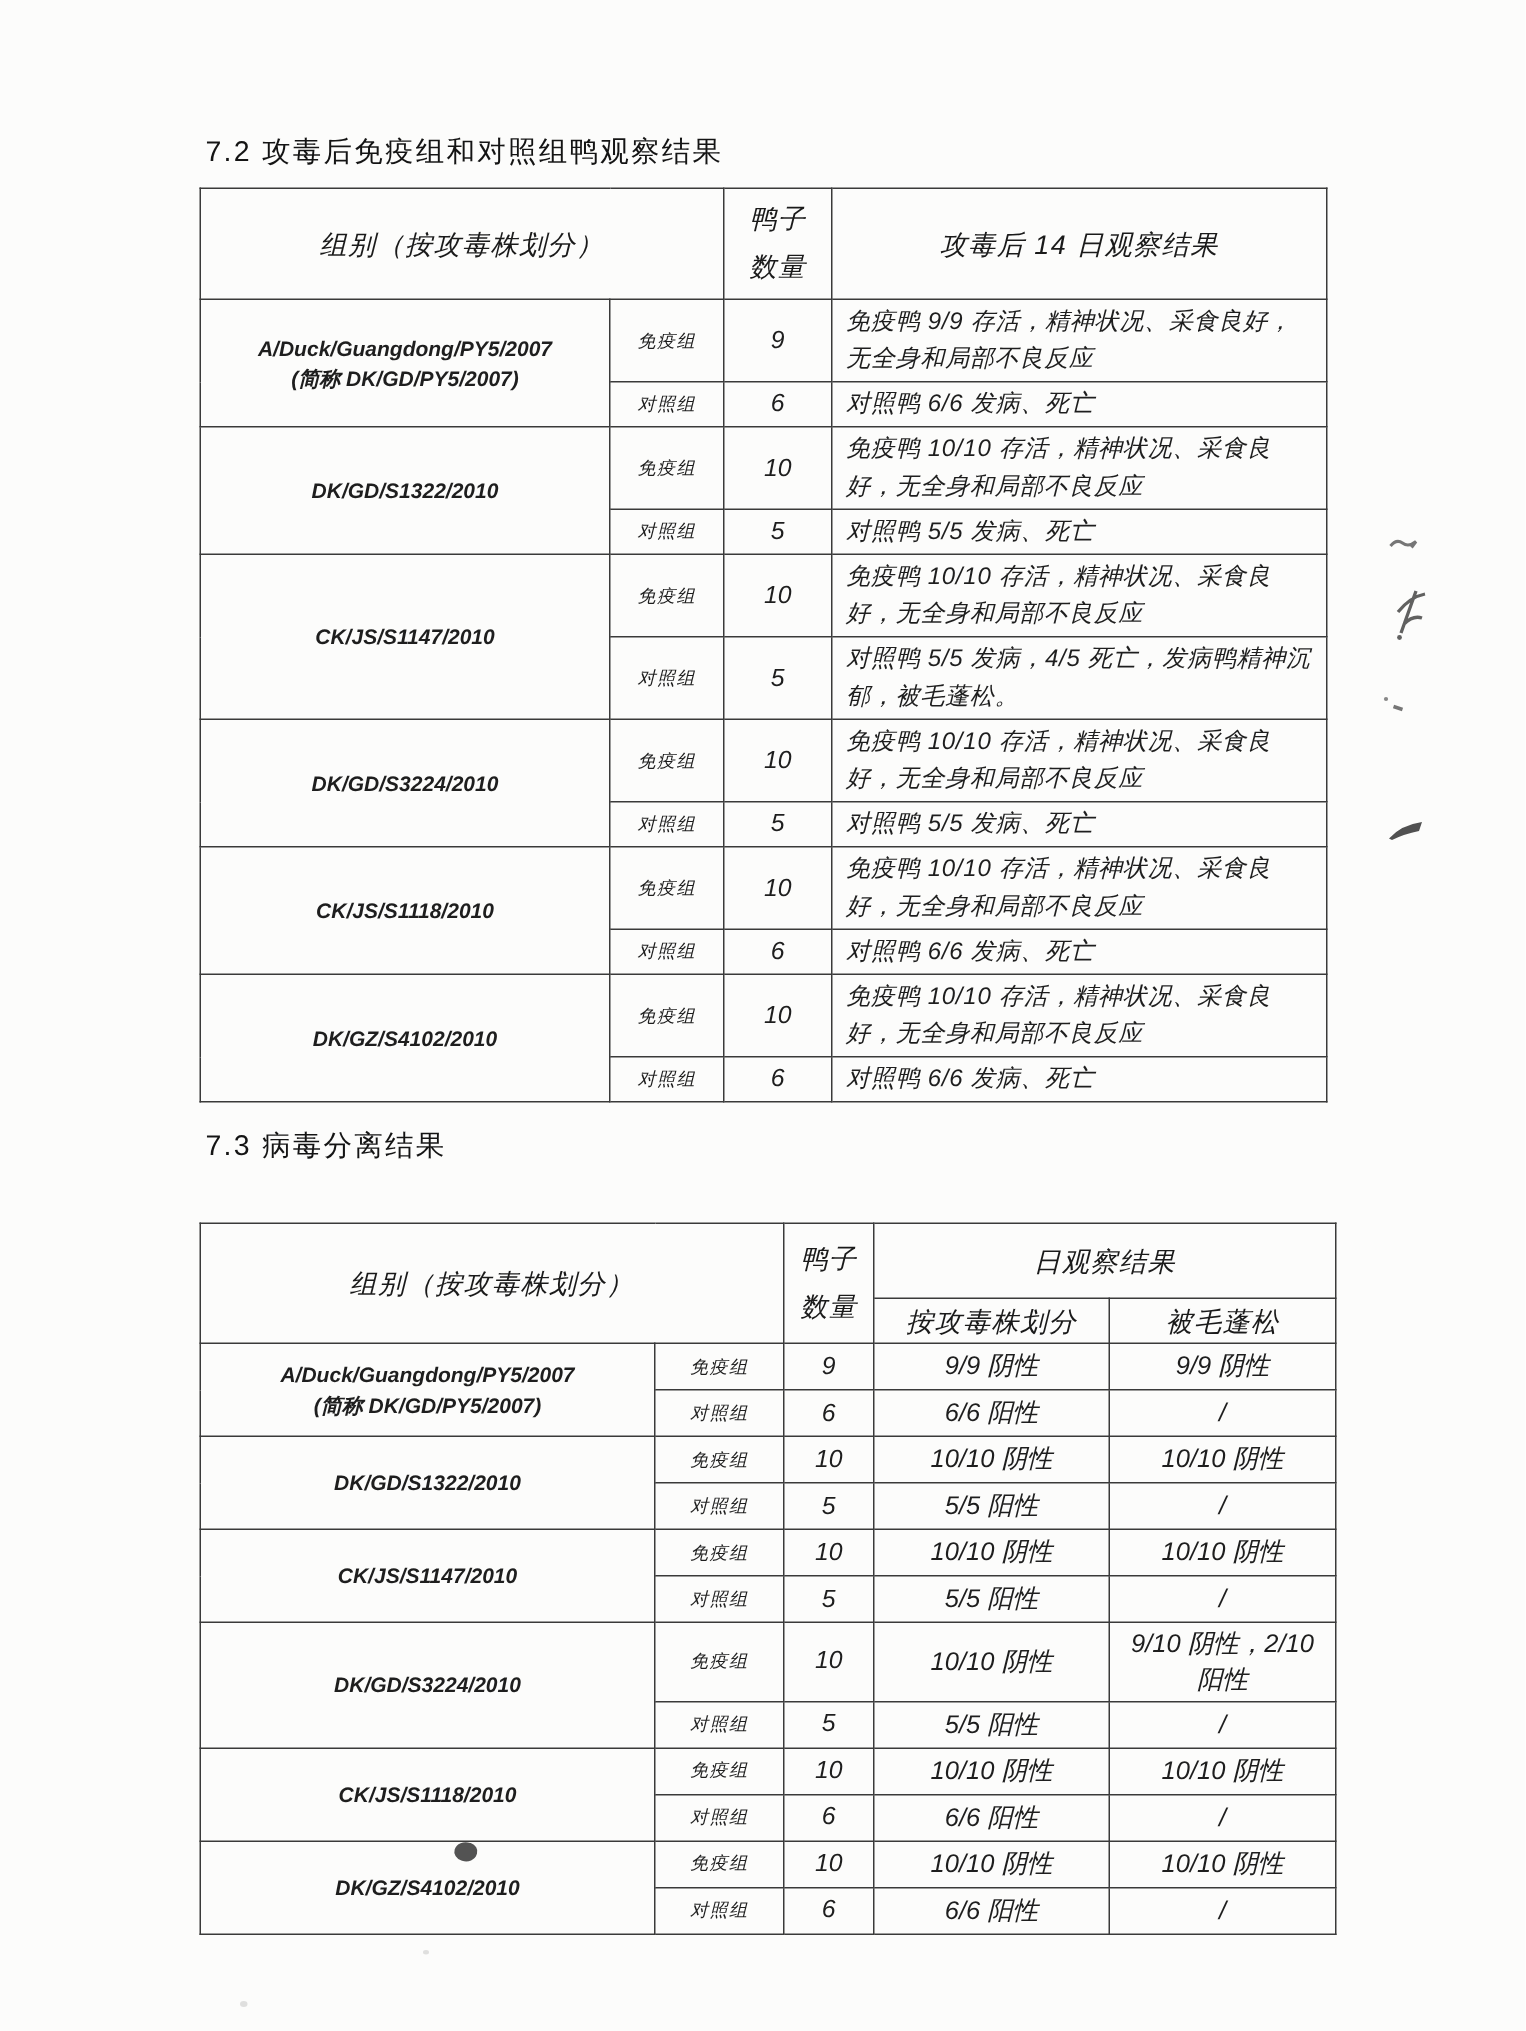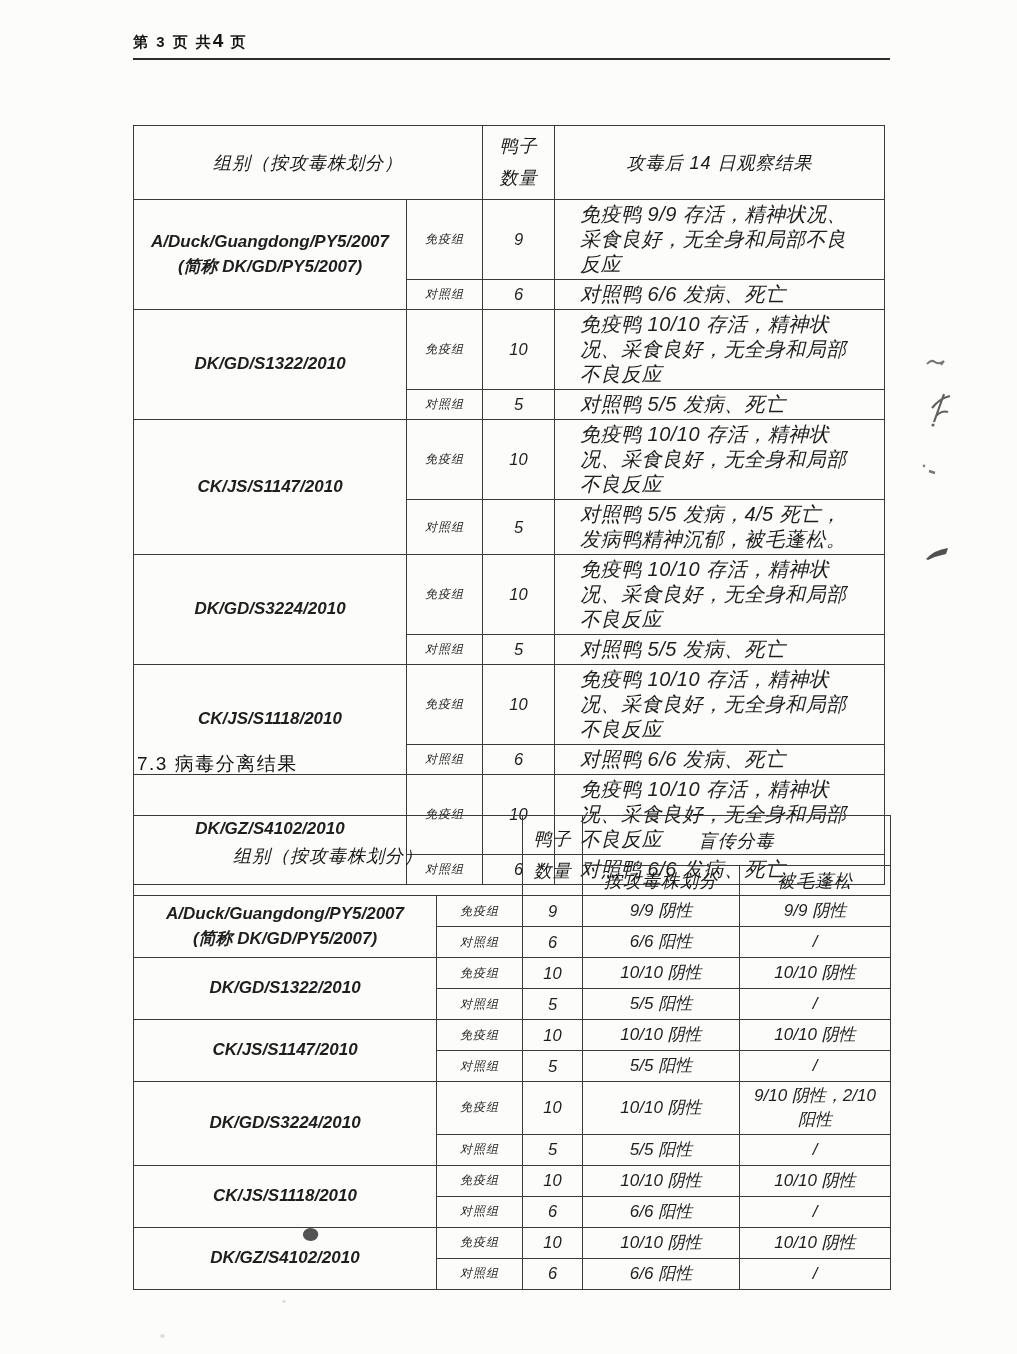--- a/index.html
+++ b/index.html
@@ -30,45 +30,43 @@
     overflow:hidden;
   }
   th { font-size:18px; letter-spacing:1px; color:#1a1a1a; }
   .t1 thead tr { height:74px; }
   .t2 tr.h1 { height:50px; }
   .t2 tr.h2 { height:30px; }
   .t1 tr.row-immune { height:52px; }
   .t1 tr.row-control { height:29px; }
   .t2 tr.row-immune, .t2 tr.row-control { height:31px; }
   .count-header div { line-height:1.75; }
-  .strain-cell { font-size:17px; font-weight:600; letter-spacing:0; line-height:1.45; }
+  .strain-cell { font-size:14px; font-weight:600; letter-spacing:0; line-height:1.45; }
   .group-cell { font-size:12px; letter-spacing:1px; }
   .count-cell { font-size:16.5px; }
   .result-cell {
-    text-align:left; font-size:20px; line-height:25px;
-    padding:2px 25px; letter-spacing:0.5px;
+    text-align:left; font-size:16px; line-height:25px;
+    padding:2px 9px; letter-spacing:0.5px;
   }
   .val-cell { font-size:17px; line-height:1.4; }
   .ink-mark { position:absolute; pointer-events:none; }
   .blot {
     position:absolute; left:303px; top:1228px; width:15px; height:13px;
     background:#2d2d2d; border-radius:58% 42% 55% 45%; opacity:0.82;
     transform:rotate(18deg);
   }
   .speck { position:absolute; background:#9a9a9a; border-radius:50%; opacity:0.3; }
 </style>
 </head>
 <body>
 
 <div class="page">
 
-  <div class="page-header">
-    <span>第 3 页  共</span><span class="total">4</span><span> 页</span>
-  </div>
-
+
+  <div class="section-title st-72">7.2 攻毒后免疫组和对照组鸭观察结果</div>
 
   <table class="t1">
     <colgroup>
       <col style="width:273px">
         <col style="width:76px">
         <col style="width:72px">
         <col style="width:330px">
     </colgroup>
     <thead>
       <tr>
@@ -173,21 +171,21 @@
         <col style="width:157px">
         <col style="width:151px">
     </colgroup>
     <thead>
       <tr class="h1">
         <th colspan="2" rowspan="2">组别（按攻毒株划分）</th>
         <th rowspan="2" class="count-header">
           <div>鸭子</div>
           <div>数量</div>
         </th>
-        <th colspan="2">盲传分毒</th>
+        <th colspan="2">日观察结果</th>
       </tr>
       <tr class="h2">
         <th>按攻毒株划分</th>
         <th>被毛蓬松</th>
       </tr>
     </thead>
     <tbody>
         <tr class="row-immune">
           <td class="strain-cell" rowspan="2">
             <div>A/Duck/Guangdong/PY5/2007</div>

